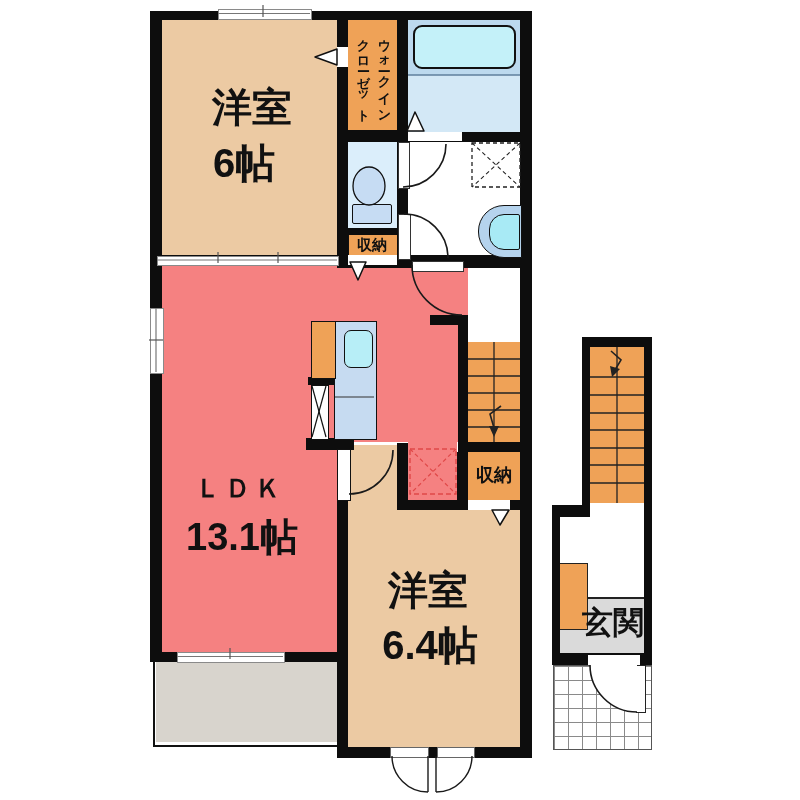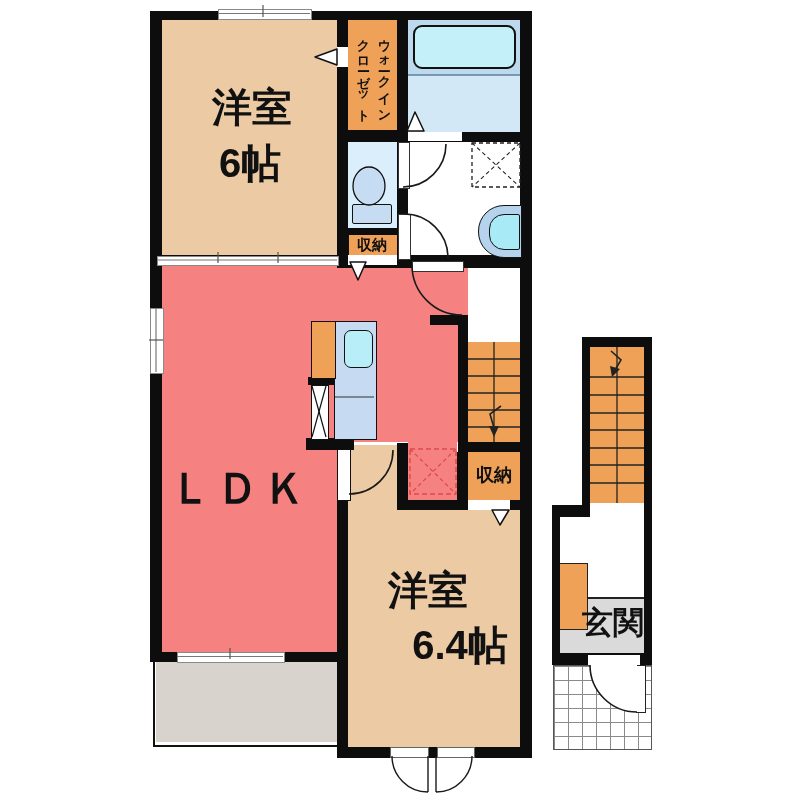--- a/index.html
+++ b/index.html
@@ -175,26 +175,27 @@
       <line x1="149" y1="340" x2="163" y2="340"></line>
       <line x1="177" y1="656.5" x2="283" y2="656.5" stroke="#777"></line>
       <line x1="230" y1="648" x2="230" y2="659"></line>
     </g>
 
     <line x1="408" y1="75" x2="520" y2="75" stroke="#5f7f9c" stroke-width="1.3"></line>
     <line x1="335" y1="397" x2="374" y2="397" stroke="#333" stroke-width="1.1"></line>
   </svg>
 
   <div class="lbl" style="left:252px;top:107px;font-size:40px;">洋室</div>
-  <div class="lbl" style="left:250px;top:163px;font-size:40px;text-align:center;">6帖</div>
-
-  <div class="lbl" style="left:240px;top:488px;font-size:43px;letter-spacing:4px;">ＬＤＫ</div>
+  <div class="lbl" style="left:244px;top:163px;font-size:40px;text-align:center;">6帖</div>
+
+  <div class="lbl" style="left:240px;top:488px;font-size:26px;letter-spacing:4px;">ＬＤＫ</div>
+  <div class="lbl" style="left:242px;top:537px;font-size:38px;">13.1帖</div>
 
   <div class="lbl" style="left:428px;top:590px;font-size:40px;">洋室</div>
-  <div class="lbl" style="left:430px;top:645px;font-size:40px;margin-left:30px;">6.4帖</div>
+  <div class="lbl" style="left:430px;top:645px;font-size:40px;">6.4帖</div>
 
   <div class="lbl" style="left:613px;top:622px;font-size:31px;">玄関</div>
 
   <div class="lbl" style="left:372px;top:244px;font-size:15px;">収納</div>
   <div class="lbl" style="left:494px;top:475px;font-size:18px;">収納</div>
 
   <div class="lbl vert" style="left:373px;top:74px;font-size:13px;line-height:1.6;">
     <span>ウォークイン</span>
     <span>クローゼット</span>
   </div>

